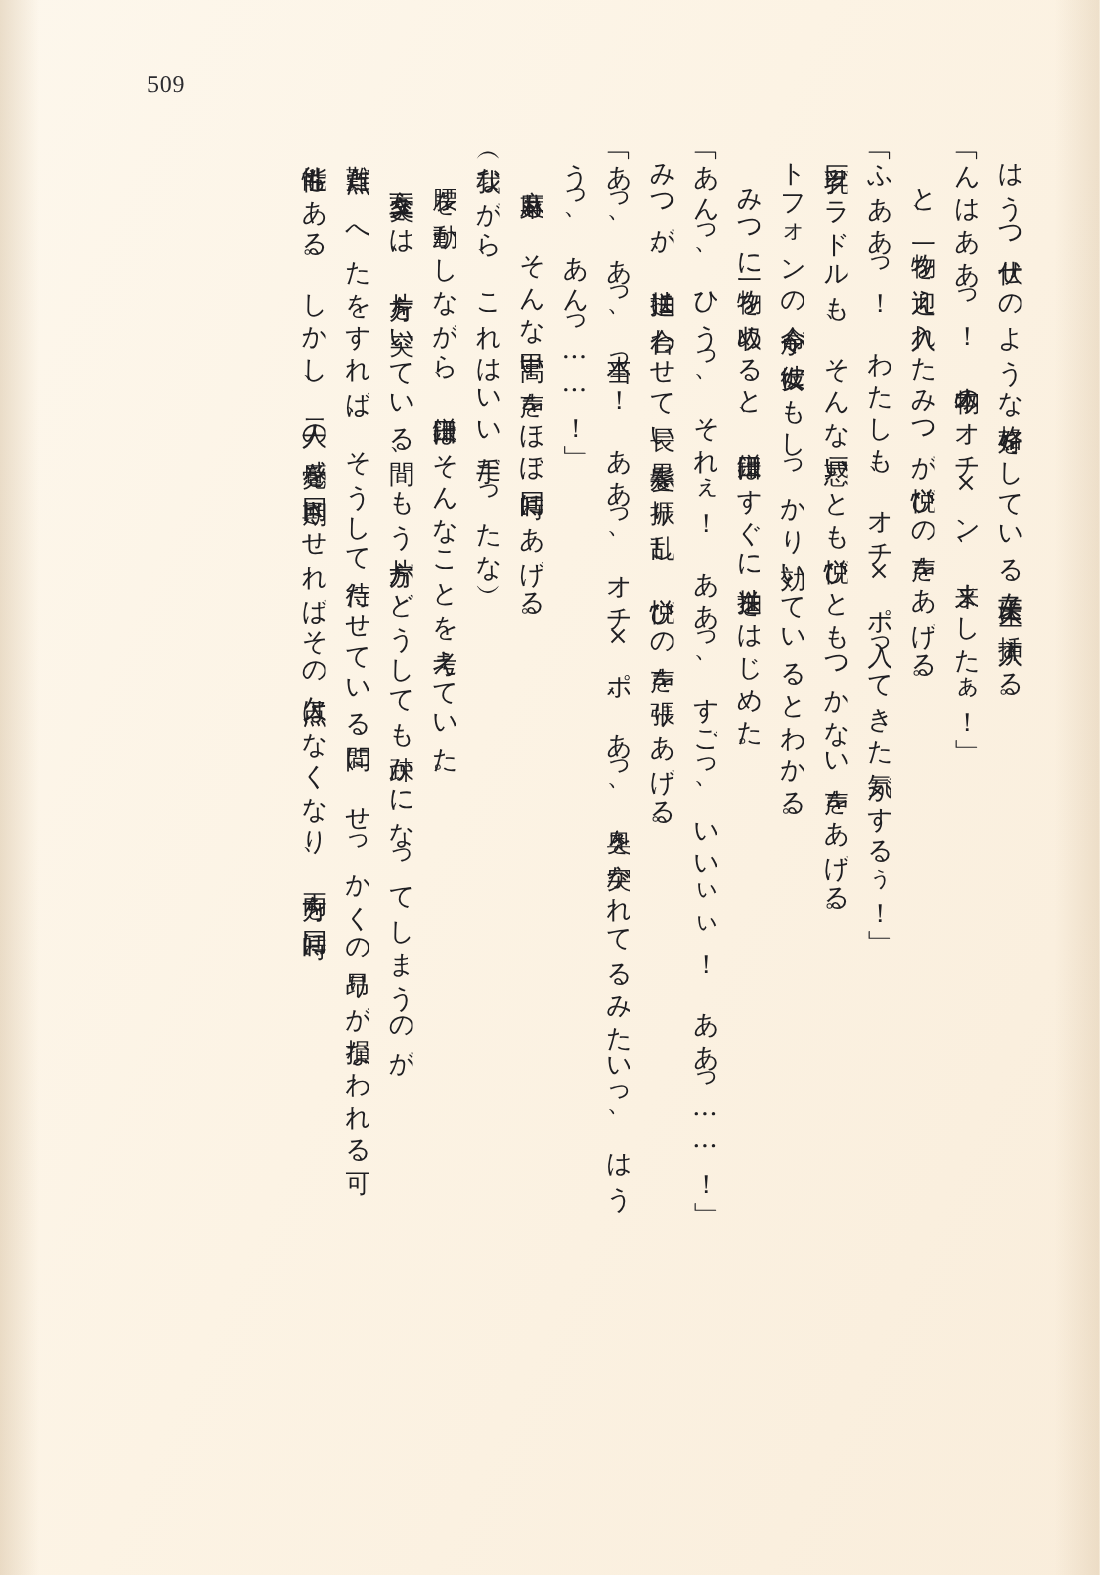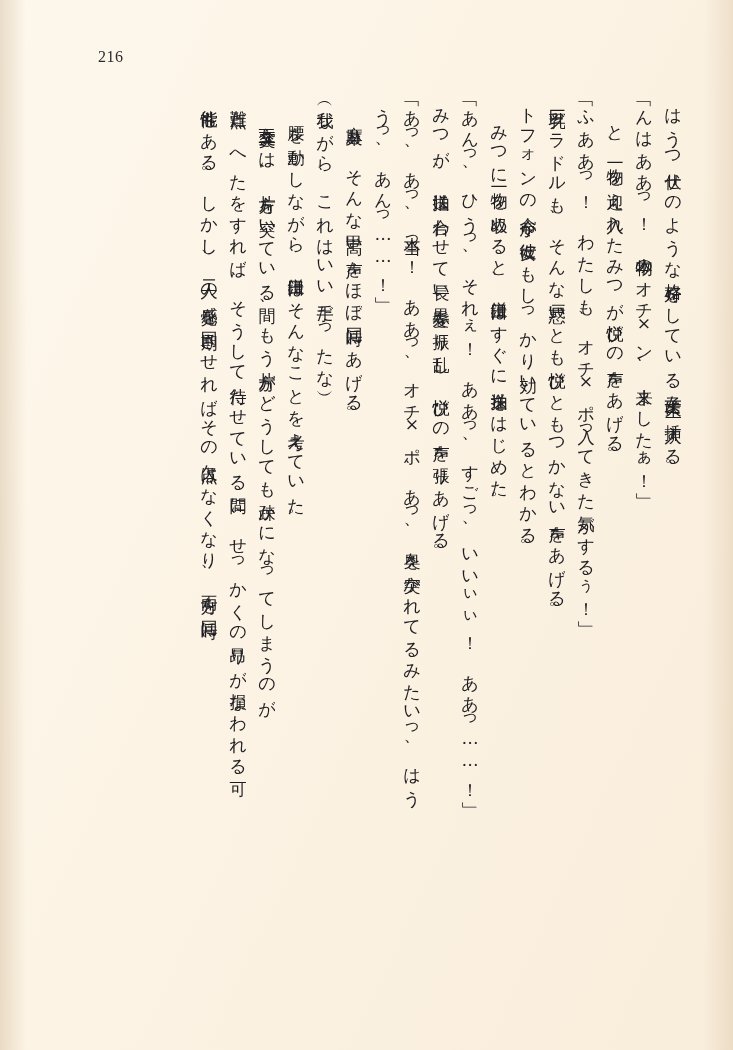--- a/index.html
+++ b/index.html
@@ -75,21 +75,21 @@
   }
   .vline.indent {
     padding-top: 17px;
   }
 </style>
 </head>
 <body>
 
 <div id="page">
 
-  <div id="page-number">216</div>
+  <div id="page-number">509</div>
 
   <div id="text-block">
     <div class="vline">はうつ伏せのような格好をしている女子大生に挿入する。</div>
     <div class="vline">「んはああっ！　本物のオチ×ン、来ましたぁ！」</div>
     <div class="vline indent">と、一物を迎え入れたみつが悦びの声をあげる。</div>
     <div class="vline">「ふああっ！　わたしも、オチ×ポ入ってきた気がするぅ！」</div>
     <div class="vline">巨乳グラドルも、そんな戸惑いとも悦びともつかない声をあげる。</div>
     <div class="vline">トフォンの命令が彼女にもしっかり効いているとわかる。</div>
     <div class="vline indent">みつに一物を収めると、鎌田はすぐに抽送をはじめた。</div>
     <div class="vline">「あんっ、ひうっ、それぇ！　ああっ、すごっ、いいぃぃ！　ああっ……！」</div>

